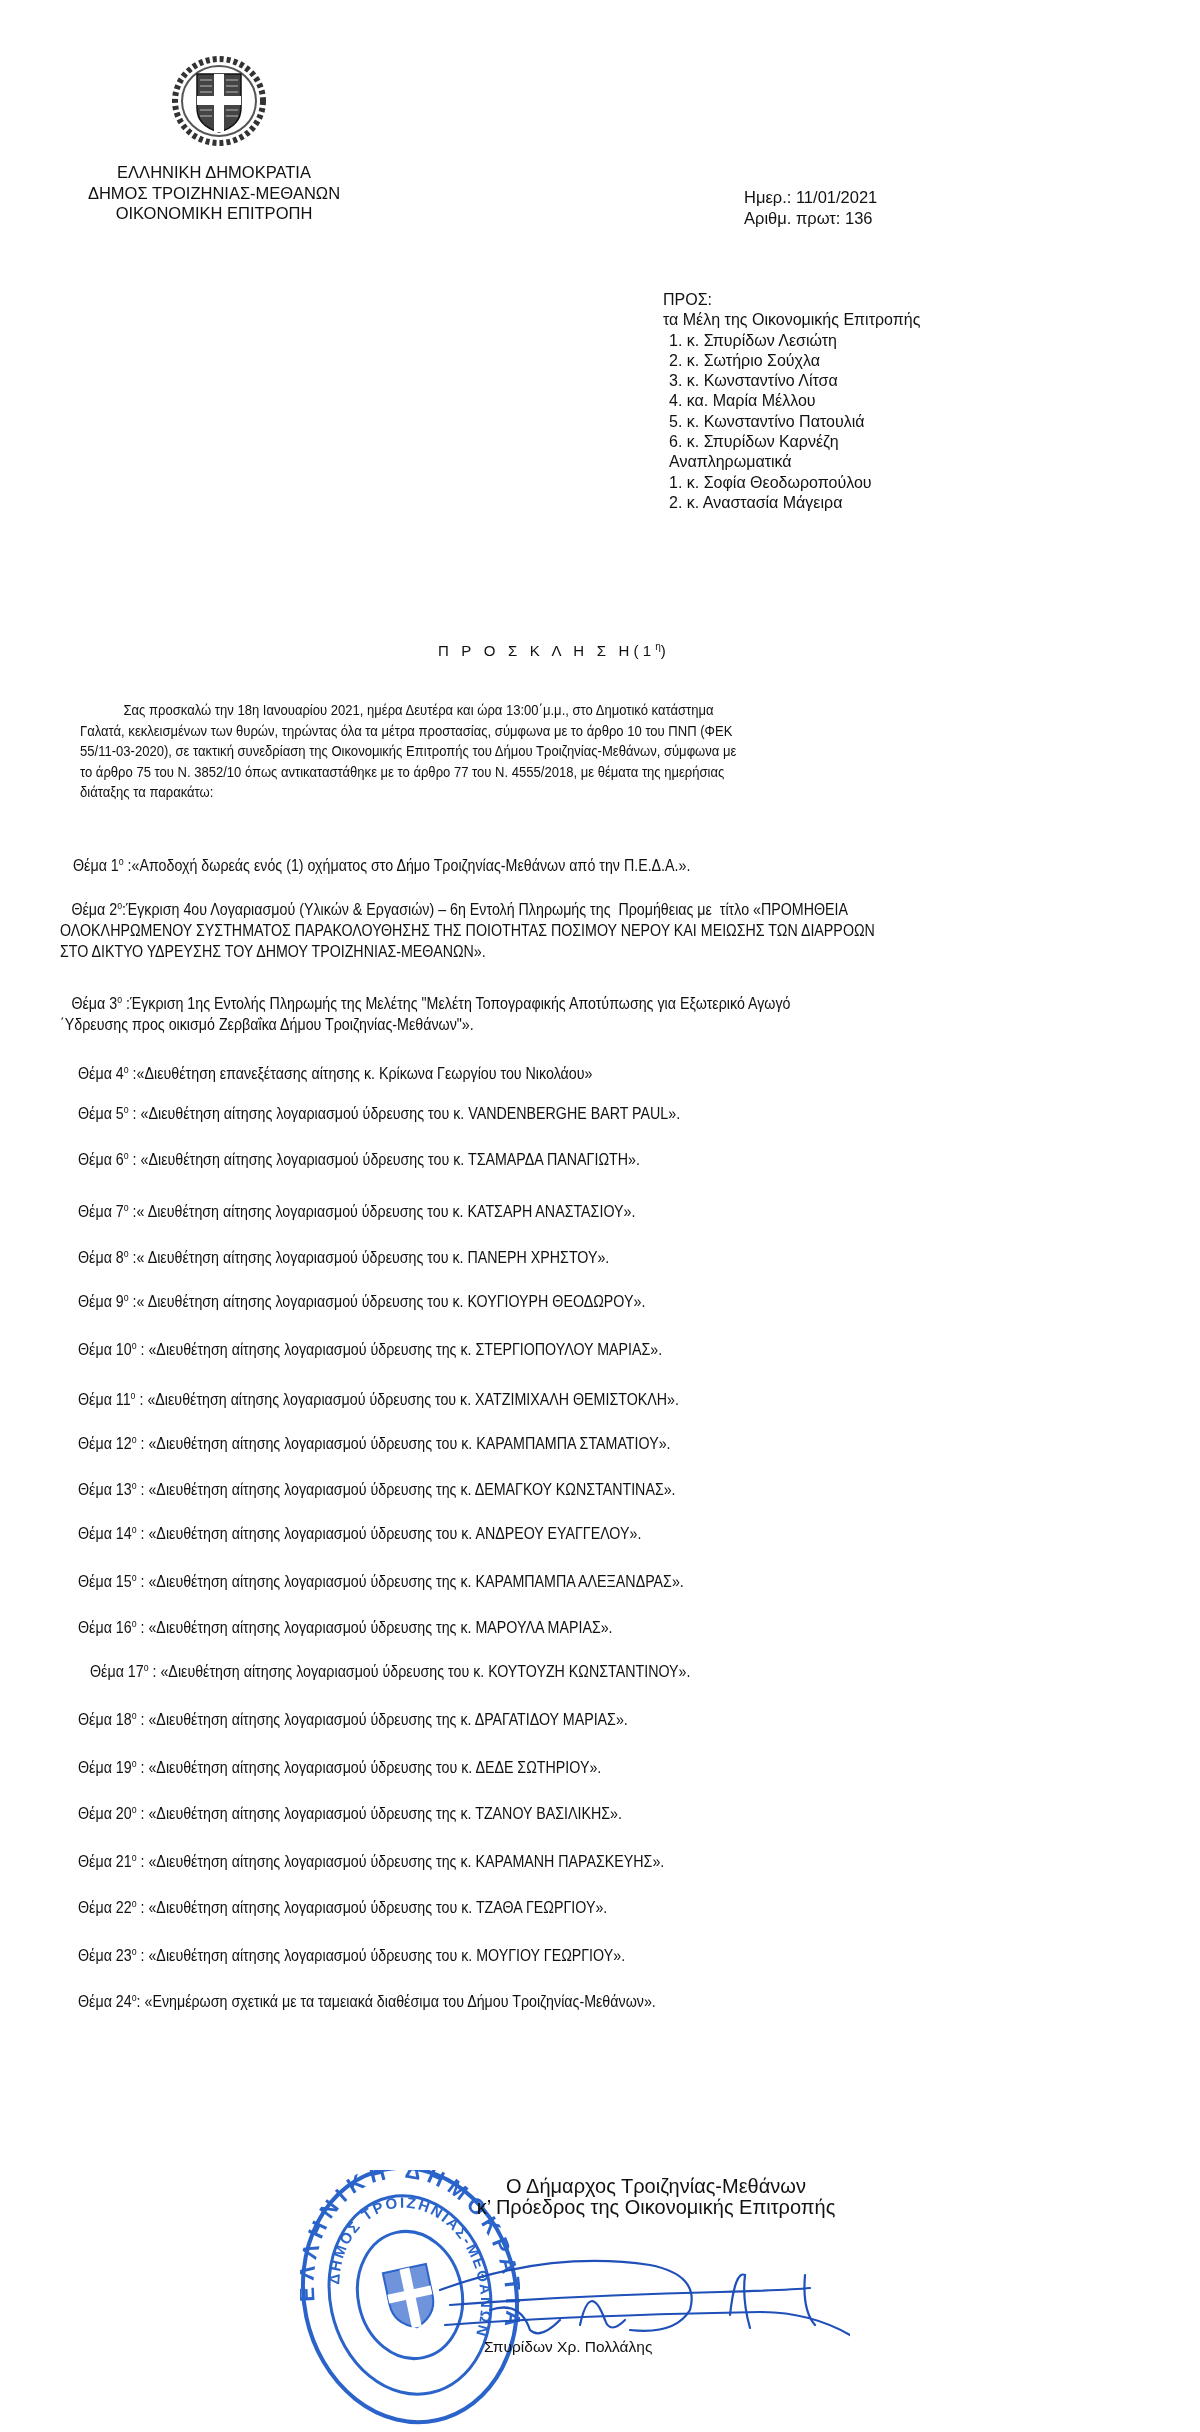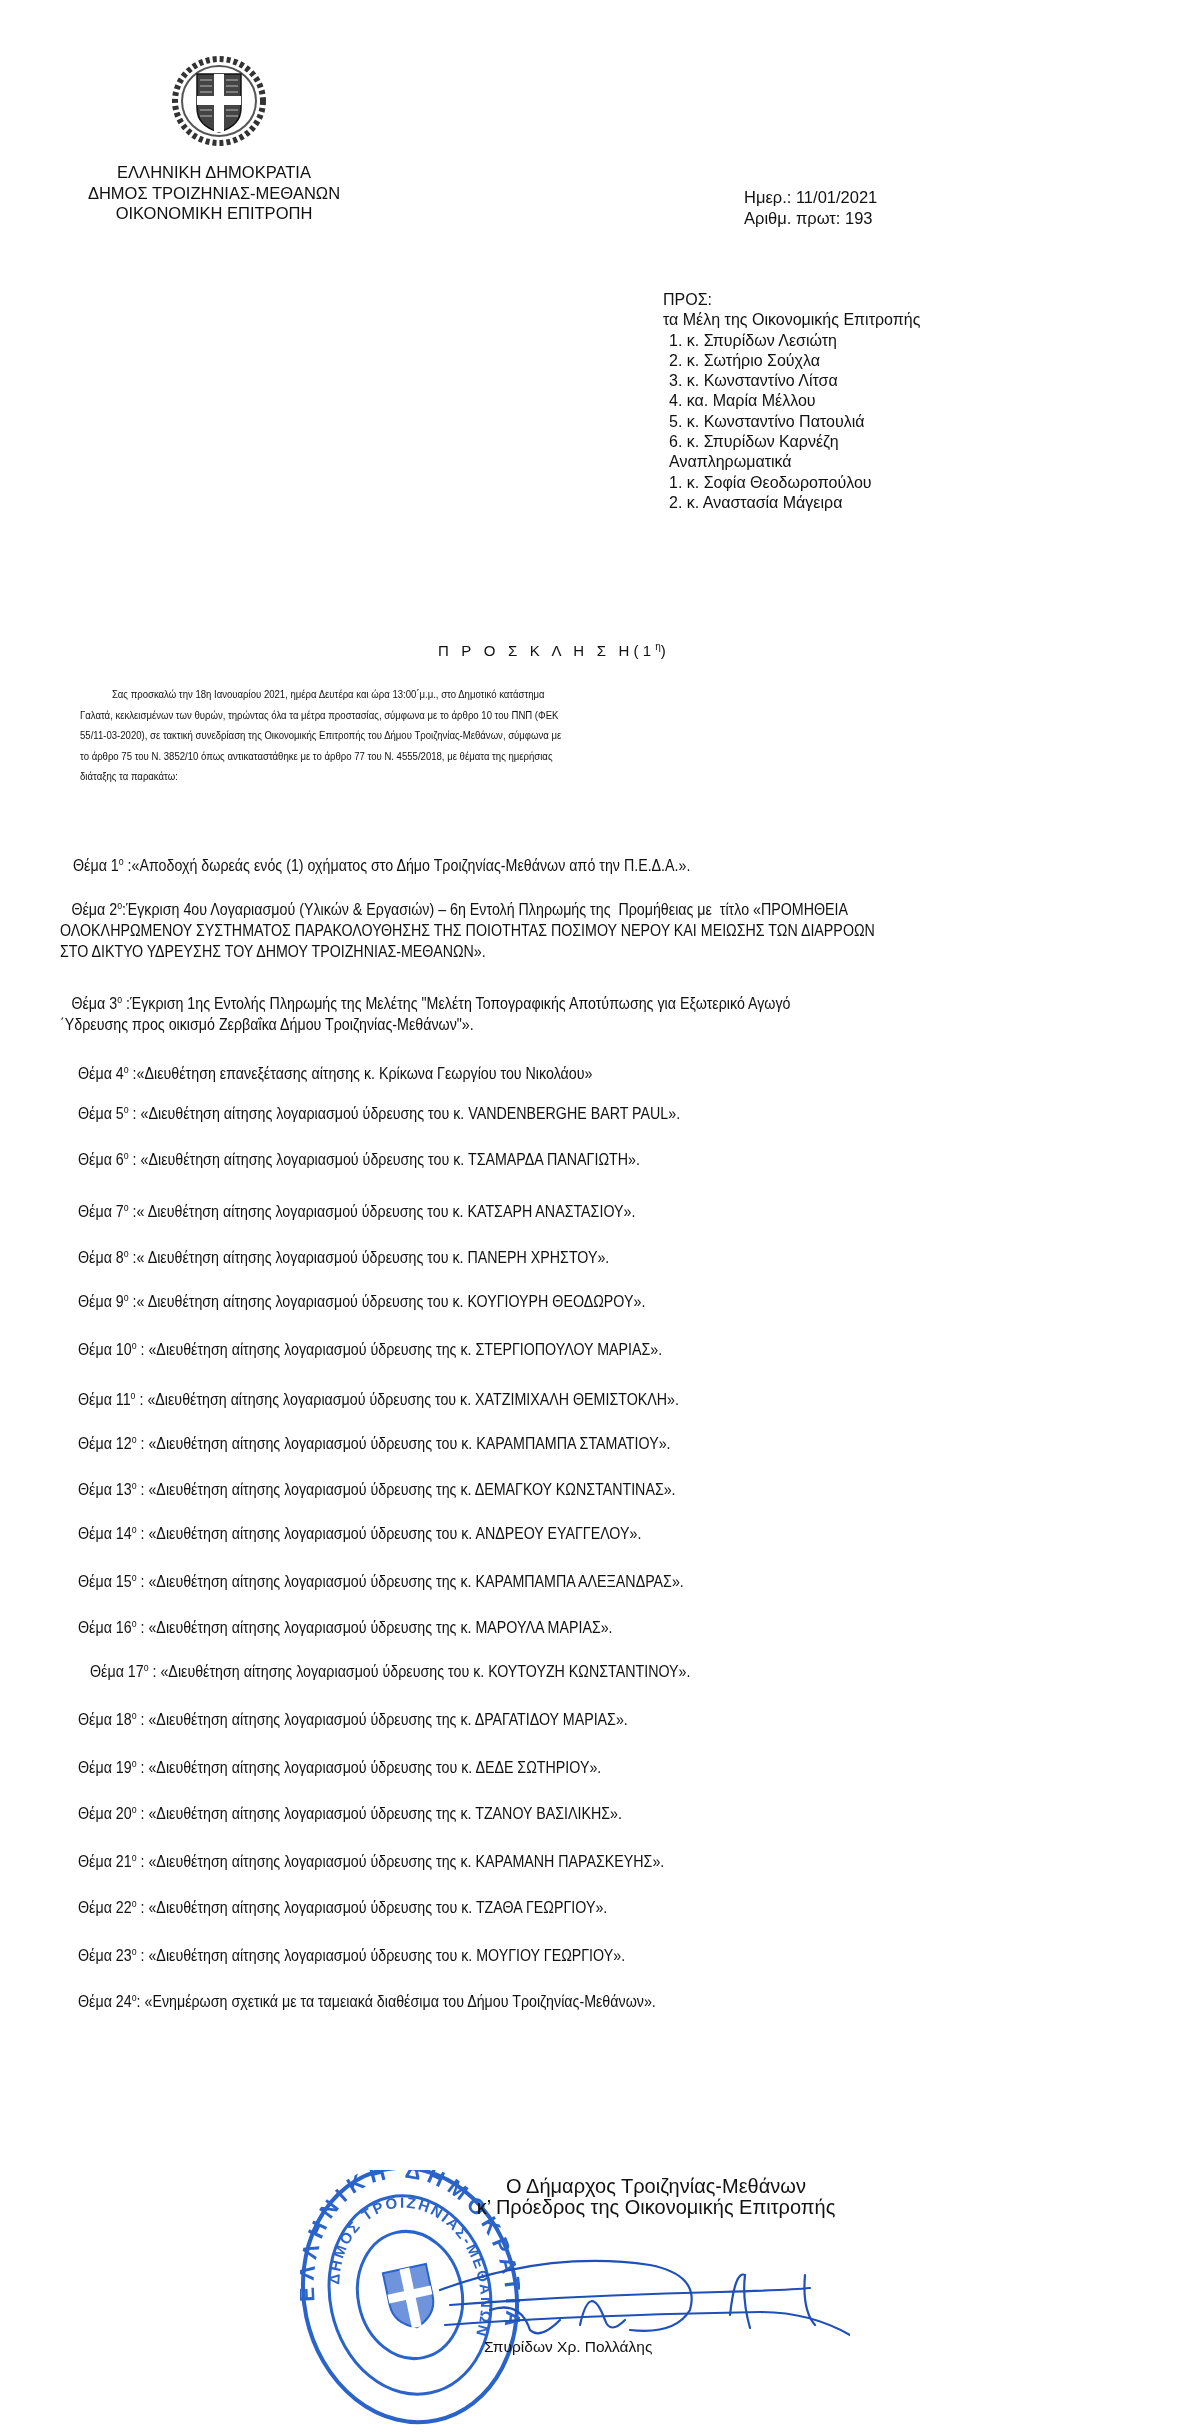--- a/index.html
+++ b/index.html
@@ -7,21 +7,21 @@
          font-family: "Liberation Sans", sans-serif; color: #111111; }
   .abs { position: absolute; white-space: nowrap; }
   .hdr { font-size: 16.5px; line-height: 20.5px; text-align: center; width: 300px; left: 64px; top: 162px; }
   .hdr div { height: 20.5px; }
   .meta { left: 744px; top: 187px; font-size: 16.5px; line-height: 21px; }
   .recip { left: 663px; top: 290px; font-size: 16px; line-height: 20.3px; }
   .recip .indent { padding-left: 6px; }
   .title { left: 0; width: 1108px; text-align: center; top: 641px; font-size: 15px;
            font-family: "Liberation Sans Narrow", "Liberation Sans", sans-serif; letter-spacing: 4.2px; }
   .title sup { font-size: 10px; letter-spacing: 0; }
-  .para { left: 80px; top: 684px; width: 1040px; font-size: 11px; line-height: 20.5px; }
+  .para { left: 80px; top: 700px; width: 1040px; font-size: 15px; line-height: 20.5px; }
   .para .line { display: block; white-space: nowrap; transform: scaleX(0.87); transform-origin: 0 0; }
   .item { font-size: 16.2px; line-height: 21px; transform: scaleX(0.88); transform-origin: 0 0; }
   .item sup { font-size: 10px; }
   .sig { left: 466px; top: 2176px; font-size: 20px; line-height: 21px; text-align: center; width: 380px; }
   .sig-name { left: 484px; top: 2338px; font-size: 15.5px; }
   svg.stamp { position: absolute; left: 300px; top: 2170px; }
   svg.emblem { position: absolute; left: 170px; top: 56px; }
   svg.signature { position: absolute; left: 430px; top: 2240px; }
 </style>
 </head>
@@ -48,21 +48,21 @@
 </svg>
 
 <div class="abs hdr">
   <div>ΕΛΛΗΝΙΚΗ ΔΗΜΟΚΡΑΤΙΑ</div>
   <div>ΔΗΜΟΣ ΤΡΟΙΖΗΝΙΑΣ-ΜΕΘΑΝΩΝ</div>
   <div>ΟΙΚΟΝΟΜΙΚΗ ΕΠΙΤΡΟΠΗ</div>
 </div>
 
 <div class="abs meta">
   <div>Ημερ.: 11/01/2021</div>
-  <div>Αριθμ. πρωτ: 193</div>
+  <div>Αριθμ. πρωτ: 136</div>
 </div>
 
 <div class="abs recip">
   <div>ΠΡΟΣ:</div>
   <div>τα Μέλη της Οικονομικής Επιτροπής</div>
   <div class="indent">1. κ. Σπυρίδων Λεσιώτη</div>
   <div class="indent">2. κ. Σωτήριο Σούχλα</div>
   <div class="indent">3. κ. Κωνσταντίνο Λίτσα</div>
   <div class="indent">4. κα. Μαρία Μέλλου</div>
   <div class="indent">5. κ. Κωνσταντίνο Πατουλιά</div>

